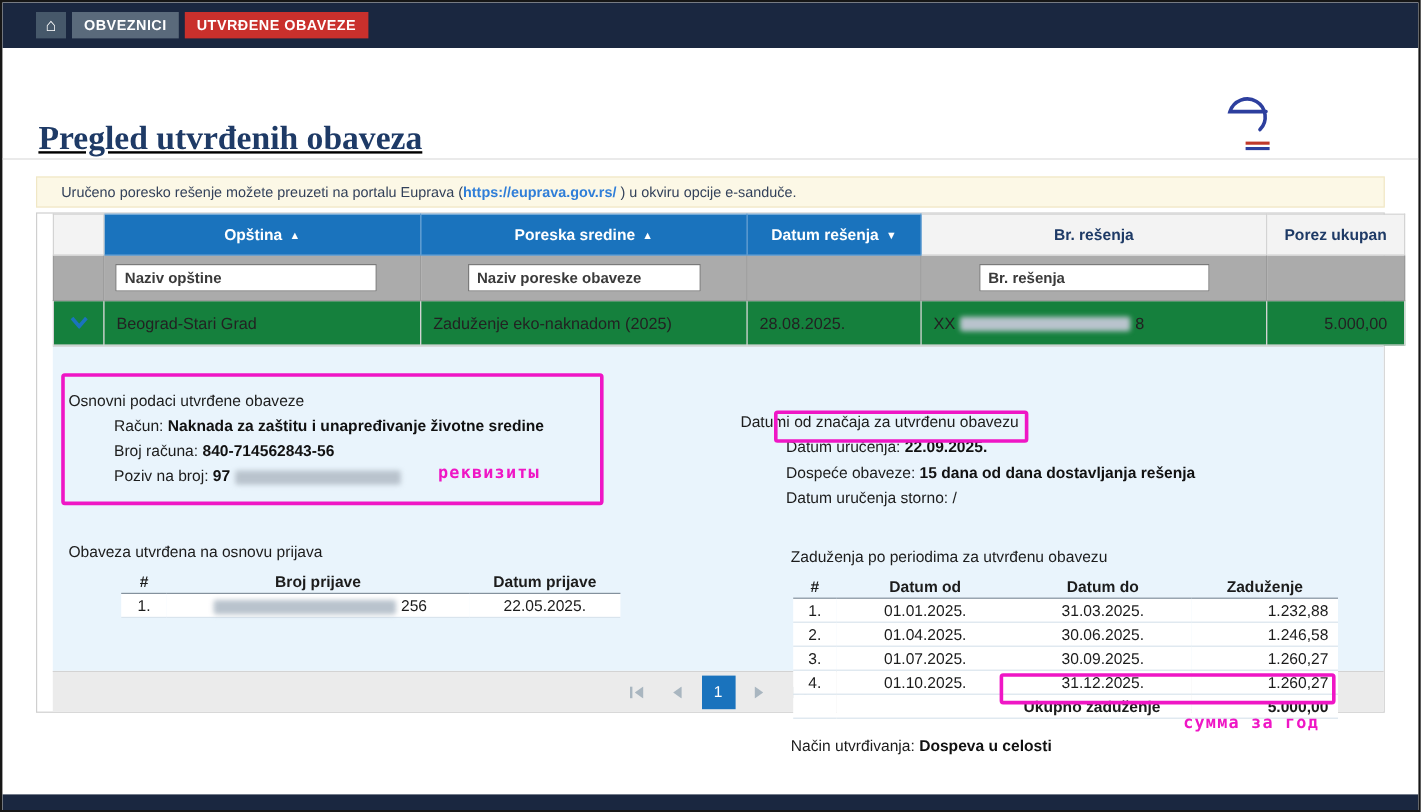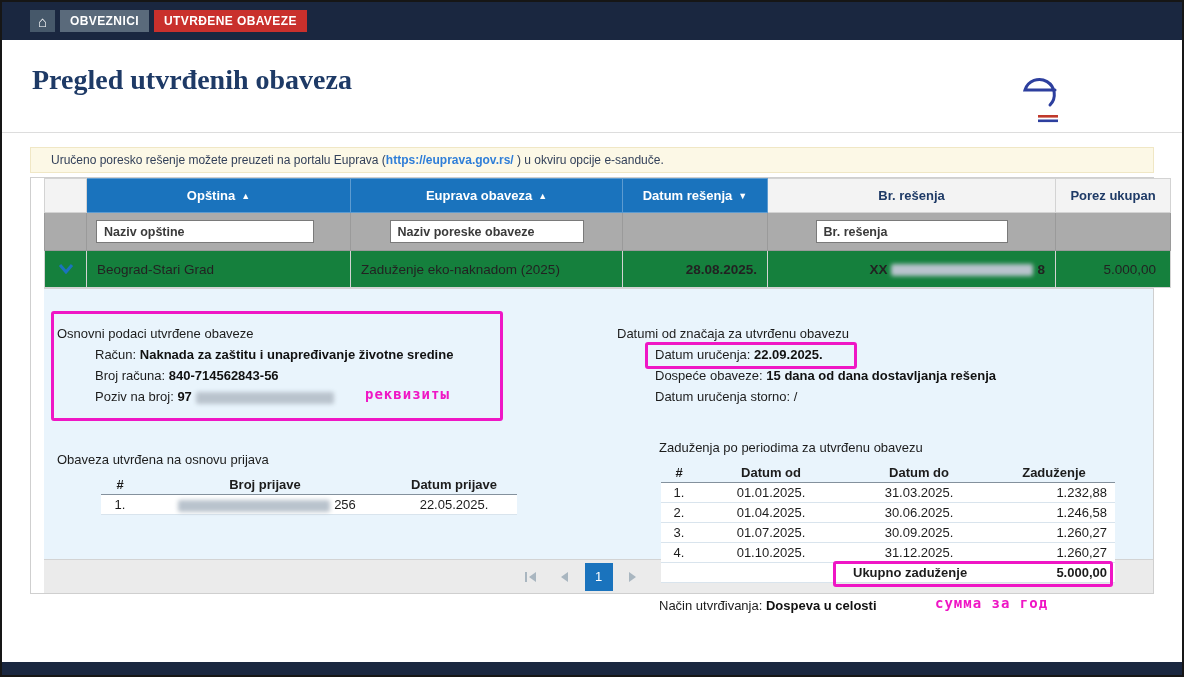--- a/index.html
+++ b/index.html
@@ -21,22 +21,22 @@
   .topbar{height:38px;background:var(--navy);display:flex;align-items:center;
           padding-left:28px;gap:5px;flex:0 0 auto;}
   .home-btn{width:25px;height:22px;background:#46586a;color:#fff;display:flex;
             align-items:center;justify-content:center;font-size:15px;cursor:pointer;}
   .crumb{font-size:12px;font-weight:700;color:#fff;padding:4px 10px;letter-spacing:.4px;
          cursor:pointer;white-space:nowrap;}
   .crumb.gray{background:var(--graybtn);}
   .crumb.red{background:var(--red);}
 
   
-  .titlebar{height:92px;display:flex;align-items:flex-start;justify-content:space-between;
-            padding:24px 40px 0 30px;flex:0 0 auto;}
+  .titlebar{height:92px;display:flex;align-items:flex-end;justify-content:space-between;
+            padding:24px 40px 0 30px;flex:0 0 auto;text-decoration:underline;}
   h1{font-family:"Liberation Serif",serif;font-size:28px;font-weight:600;color:var(--titleblue);}
   .logo{margin-right:76px;margin-top:2px;}
   .rule{height:1px;background:#ddd;flex:0 0 auto;}
 
   
   .content{flex:1;padding:14px 28px 0 28px;overflow:hidden;}
   .notice{height:26px;background:var(--cream);border:1px solid #f0e7c5;display:flex;
           align-items:center;padding-left:20px;font-size:12px;color:#33415a;margin-bottom:4px;
           white-space:pre;}
   .notice a{color:#2f7ed8;text-decoration:none;cursor:pointer;font-weight:bold;}
@@ -51,21 +51,21 @@
   .th-gray{background:#f3f3f3;color:var(--titleblue);font-size:13px;font-weight:700;height:34px;
            text-align:center;}
   .arrow{font-size:9px;margin-left:6px;vertical-align:1px;}
   tr.filters th{background:#ababab;height:38px;border-color:#9a9a9a;}
   tr.filters input{height:23px;border:1px solid #7a7a7a;font-size:12.5px;padding:2px 7px;
                    font-family:"Liberation Sans",sans-serif;color:#222;}
   tr.filters input::placeholder{color:#3a3a3a;font-weight:600;opacity:1;}
   .f-left{text-align:left;padding-left:9px;}
   .f-center{text-align:center;}
   tr.datarow td{background:#15803d;height:37px;font-size:13.5px;color:#222;padding:0 10px;}
-  tr.datarow .center{text-align:right;font-weight:bold;}
+  tr.datarow .center{text-align:left;}
   tr.datarow .right{text-align:right;padding-right:14px;}
   td.expand{text-align:center;cursor:pointer;padding:0 !important;}
 
   .redact{display:inline-block;height:12px;background:#b9c3cd;border-radius:2px;
           filter:blur(2px);vertical-align:middle;margin:0 4px;}
 
   
   .detail{position:relative;height:271px;background:var(--detailbg);border-top:1px solid #d3d3d3;
           font-size:13px;color:#1c1c1c;}
   .blk{position:absolute;}
@@ -138,21 +138,21 @@
             <col style="width:264px">
             <col style="width:272px">
           <col style="width:145px">
             <col style="width:288px">
             <col style="width:115px">
         </colgroup>
         <thead>
           <tr>
             <th class="th-gray"></th>
             <th class="th-blue"><span>Opština</span><span class="arrow">▲</span></th>
-            <th class="th-blue"><span>Euprava obaveza</span><span class="arrow">▲</span></th>
+            <th class="th-blue"><span>Poreska sredine</span><span class="arrow">▲</span></th>
             <th class="th-blue"><span>Datum rešenja</span><span class="arrow">▼</span></th>
             <th class="th-gray"><span>Br. rešenja</span></th>
             <th class="th-gray"><span>Porez ukupan</span></th>
           </tr>
           <tr class="filters">
             <th></th>
             <th class="f-left"><input style="width: 218px;" placeholder="Naziv opštine"></th>
             <th class="f-center"><input style="width: 194px;" placeholder="Naziv poreske obaveze"></th>
             <th></th>
             <th class="f-center"><input style="width: 192px;" placeholder="Br. rešenja"></th>
@@ -177,21 +177,21 @@
 
       <div class="detail">
 
         <div class="blk" style="left:13px;top:34px">
           <div class="sec-title">Osnovni podaci utvrđene obaveze</div>
           <div class="line ind"><span>Račun:</span> <b>Naknada za zaštitu i unapređivanje životne sredine</b></div>
           <div class="line ind"><span>Broj računa:</span> <b>840-714562843-56</b></div>
           <div class="line ind"><span>Poziv na broj:</span> <b>97</b><span class="redact" style="width:138px"></span></div>
         </div>
 
-        <div class="blk" style="left:573px;top:34px">
+        <div class="blk" style="left:573px;top:52px">
           <div class="sec-title">Datumi od značaja za utvrđenu obavezu</div>
           <div class="line ind"><span>Datum uručenja:</span> <b>22.09.2025.</b></div>
           <div class="line ind"><span>Dospeće obaveze:</span> <b>15 dana od dana dostavljanja rešenja</b></div>
           <div class="line ind"><span>Datum uručenja storno:</span> <span>/</span></div>
         </div>
 
         <div class="blk" style="left:13px;top:160px">
           <div class="sec-title">Obaveza utvrđena na osnovu prijava</div>
           <table class="mini" style="margin:5px 0 0 44px">
             <colgroup>
@@ -209,21 +209,21 @@
             <tbody>
               <tr>
                 <td class="c">1.</td>
                 <td class="c"><span class="redact" style="width:152px"></span><span>256</span></td>
                 <td class="c">22.05.2025.</td>
               </tr>
             </tbody>
           </table>
         </div>
 
-        <div class="blk" style="left:615px;top:148px">
+        <div class="blk" style="left:615px;top:164px">
           <div class="sec-title">Zaduženja po periodima za utvrđenu obavezu</div>
           <table class="mini" style="margin:5px 0 0 2px">
             <colgroup>
                 <col style="width:36px">
                 <col style="width:148px">
                 <col style="width:148px">
                 <col style="width:122px">
               </colgroup>
             <thead>
                 <tr>
@@ -266,21 +266,21 @@
               </tr>
             </tbody>
           </table>
           <div class="line" style="margin-top:12px"><span>Način utvrđivanja:</span> <b>Dospeva u celosti</b></div>
         </div>
 
         <div class="anno-box" style="left:7px;top:22px;width:452px;height:110px"></div>
         <div class="anno-box" style="left:601px;top:53px;width:212px;height:27px"></div>
         <div class="anno-box" style="left:789px;top:272px;width:280px;height:26px"></div>
         <div class="anno-text" style="left:321px;top:97px">реквизиты</div>
-        <div class="anno-text" style="left:891px;top:306px">сумма за год</div>
+        <div class="anno-text" style="left:942px;top:306px">сумма за год</div>
       </div>
 
       <div class="pager">
         <span class="pg-btn">
           <svg width="13" height="10">
               <rect x="1" y="0" width="2" height="10"></rect>
               <polygon points="12,0 5,5 12,10"></polygon>
             </svg>
         </span>
         <span class="pg-btn">

